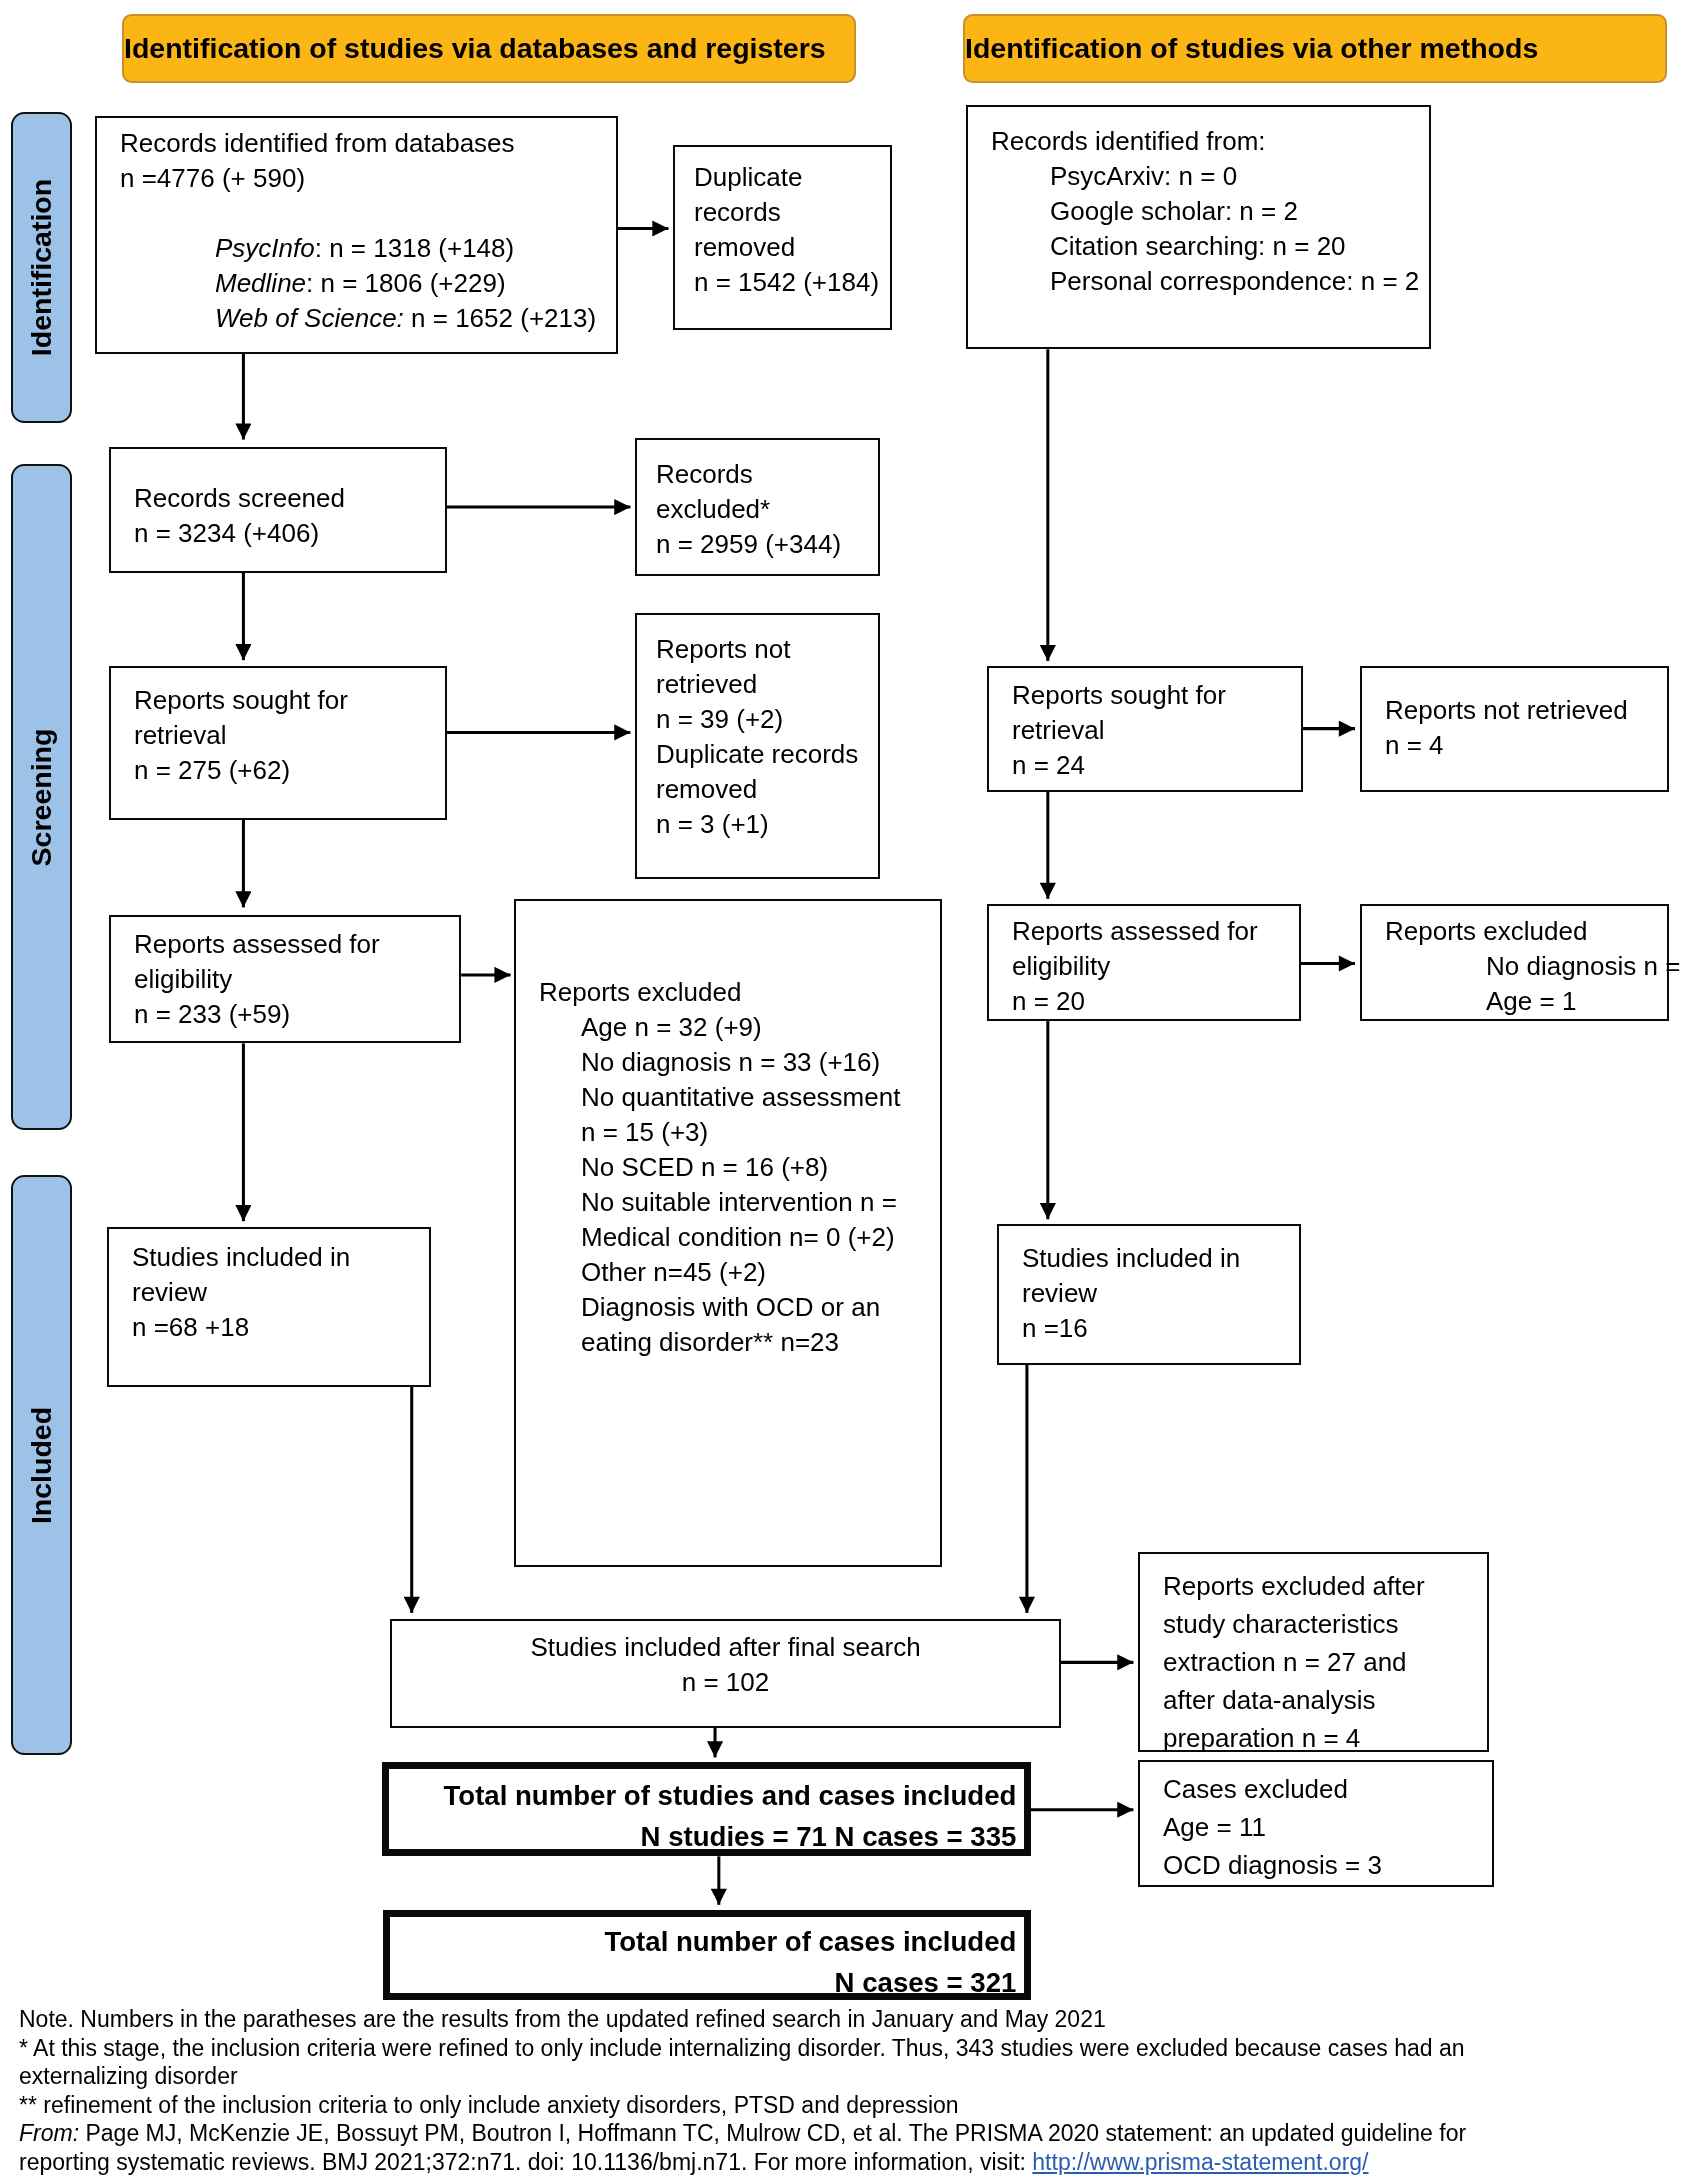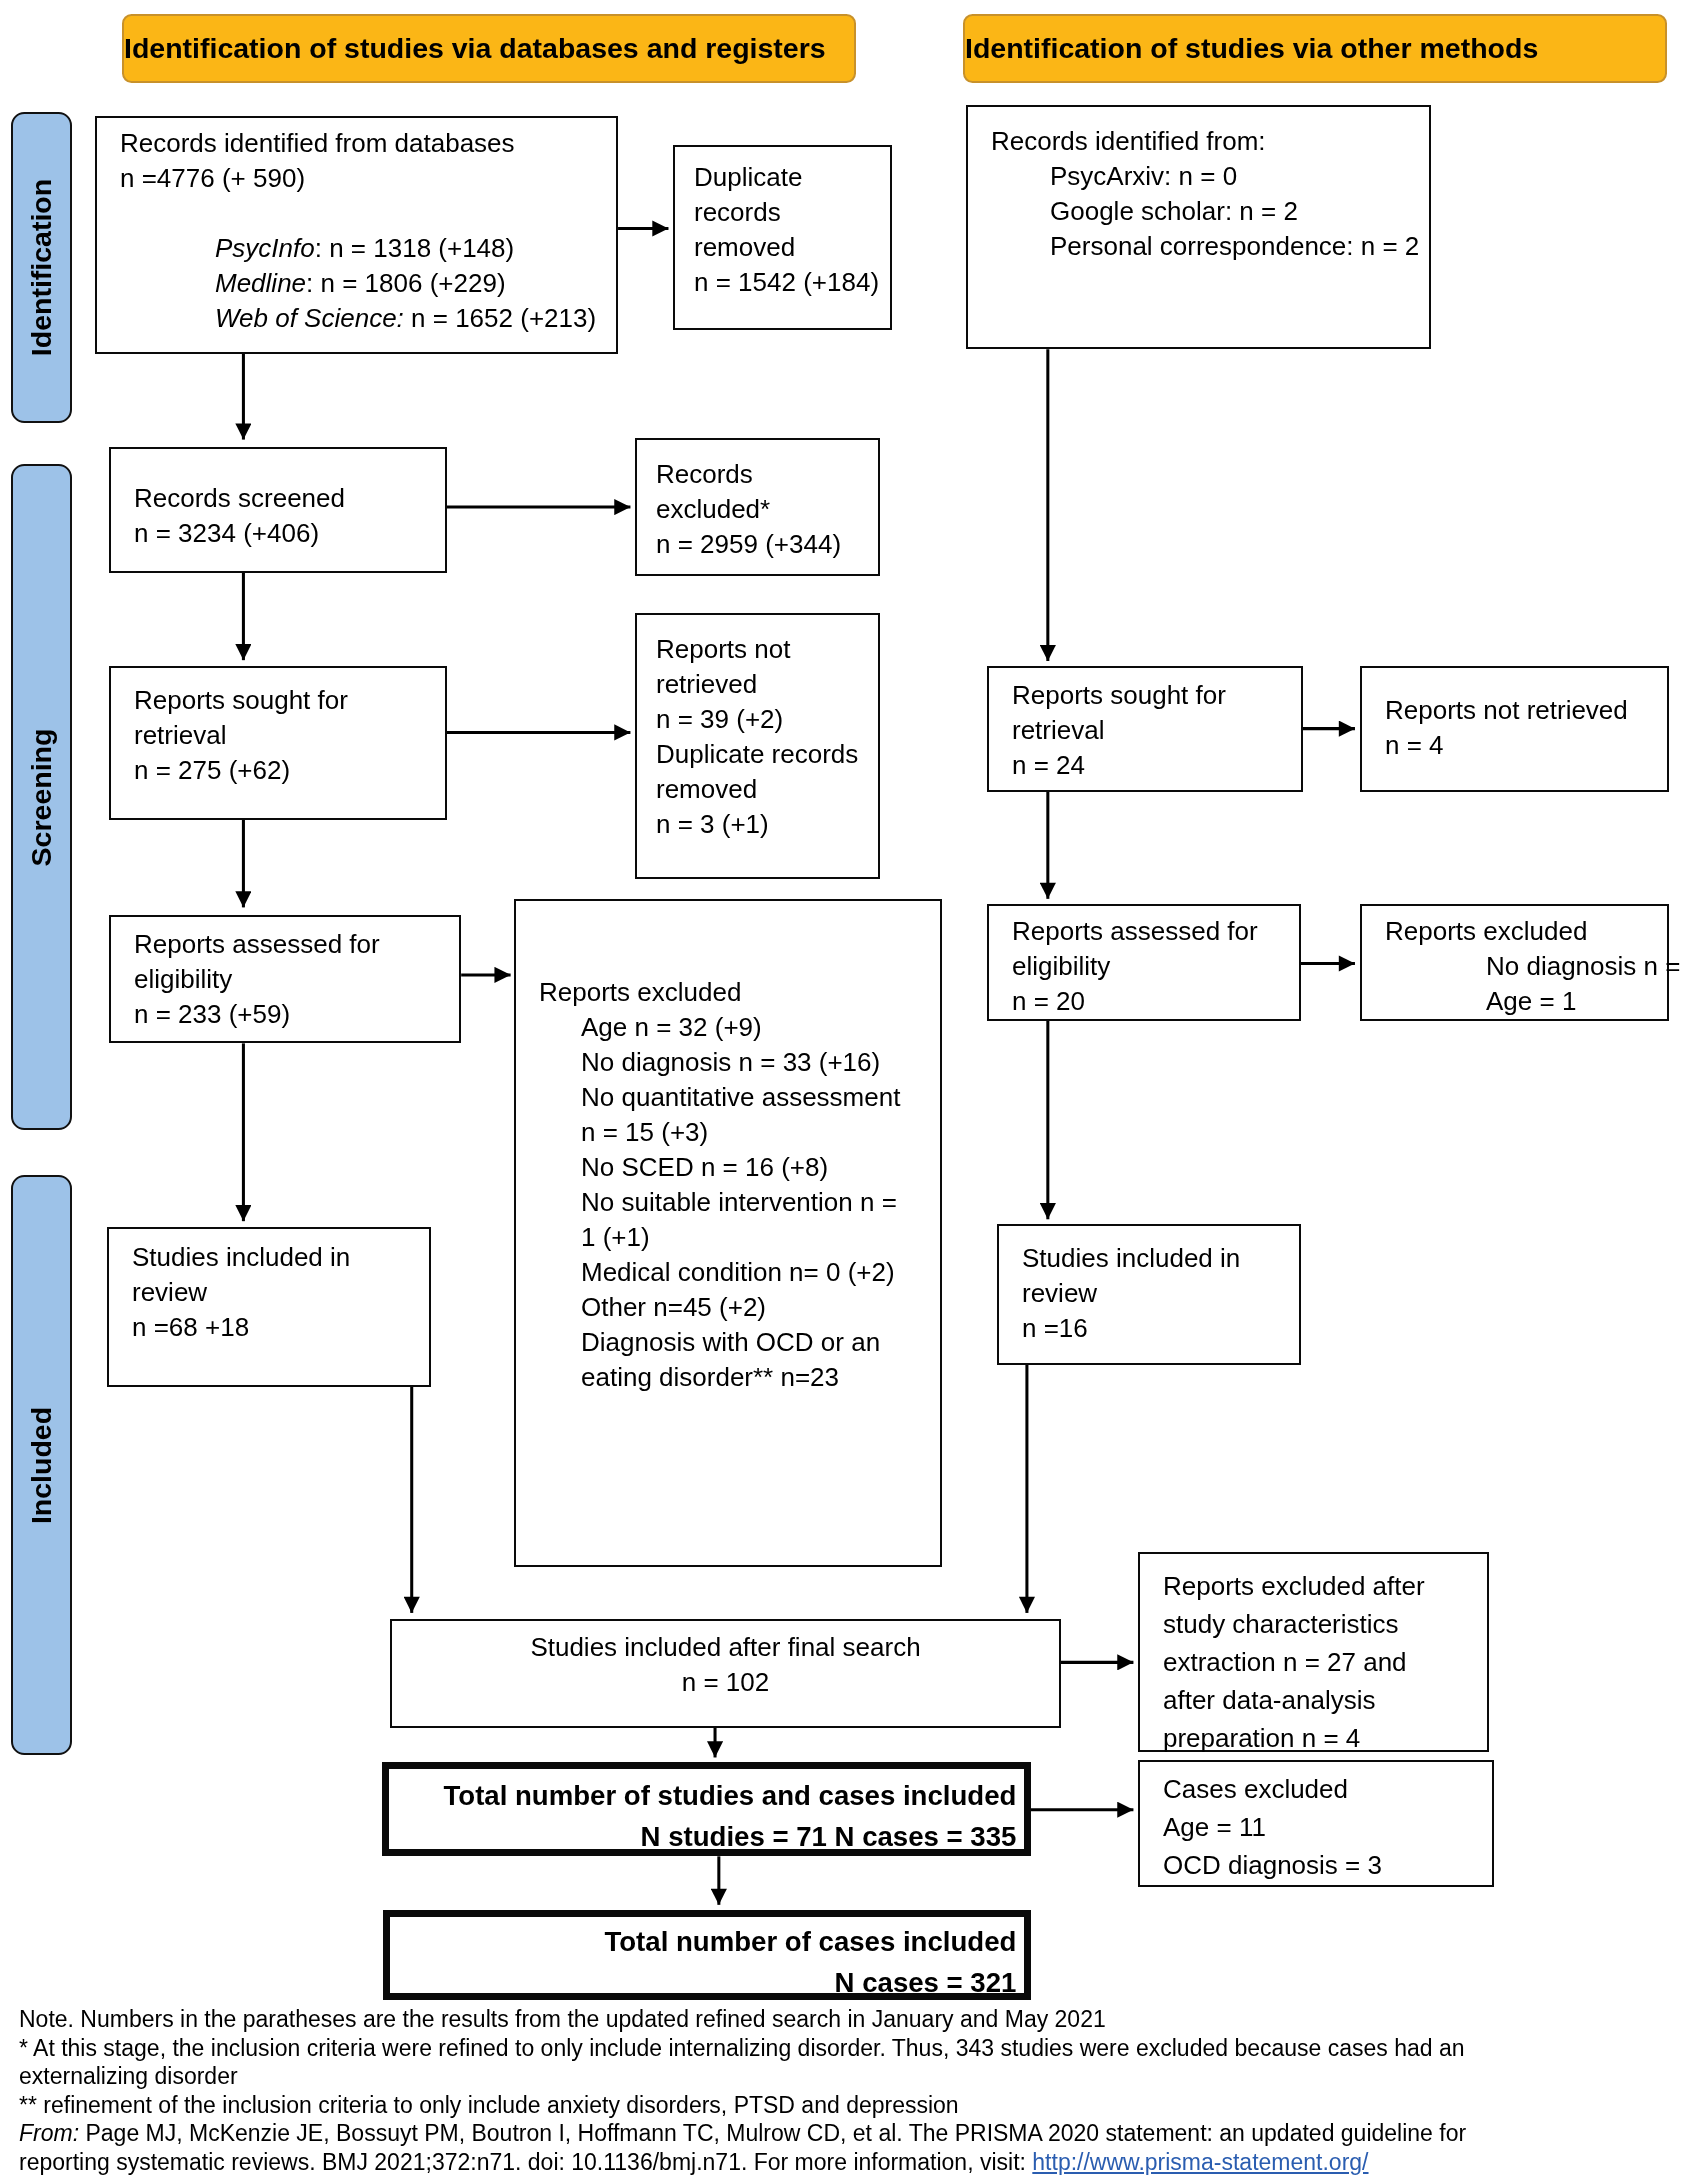--- a/index.html
+++ b/index.html
@@ -134,37 +134,37 @@
   </div>
 
   <div class="box ind" style="left:514px;top:899px;width:428px;height:668px;padding-top:74px">
     <div class="bl">Reports excluded</div>
     <div class="bl item">Age n = 32 (+9)</div>
     <div class="bl item">No diagnosis n = 33 (+16)</div>
     <div class="bl item">No quantitative assessment</div>
     <div class="bl item">n = 15 (+3)</div>
     <div class="bl item">No SCED n = 16 (+8)</div>
     <div class="bl item">No suitable intervention n =</div>
-    <div class="bl item">1 (+1)</div>
     <div class="bl item">Medical condition n= 0 (+2)</div>
     <div class="bl item">Other n=45 (+2)</div>
     <div class="bl item">Diagnosis with OCD or an</div>
     <div class="bl item">eating disorder** n=23</div>
   </div>
 
   <div class="box" style="left:107px;top:1227px;width:324px;height:160px;padding-top:11.4px">
     <div class="bl">Studies included in</div>
     <div class="bl">review</div>
     <div class="bl">n =68 +18</div>
   </div>
 
   <div class="box ind2" style="left:966px;top:105px;width:465px;height:244px;padding-top:17px">
     <div class="bl">Records identified from:</div>
     <div class="bl item">PsycArxiv: n = 0</div>
     <div class="bl item">Google scholar: n = 2</div>
+    <div class="bl item">Citation searching: n = 20</div>
     <div class="bl item">Personal correspondence: n = 2</div>
   </div>
 
   <div class="box" style="left:987px;top:666px;width:316px;height:126px;padding-top:9.5px">
     <div class="bl">Reports sought for</div>
     <div class="bl">retrieval</div>
     <div class="bl">n = 24</div>
   </div>
 
   <div class="box" style="left:1360px;top:666px;width:309px;height:126px;padding-top:25px">

